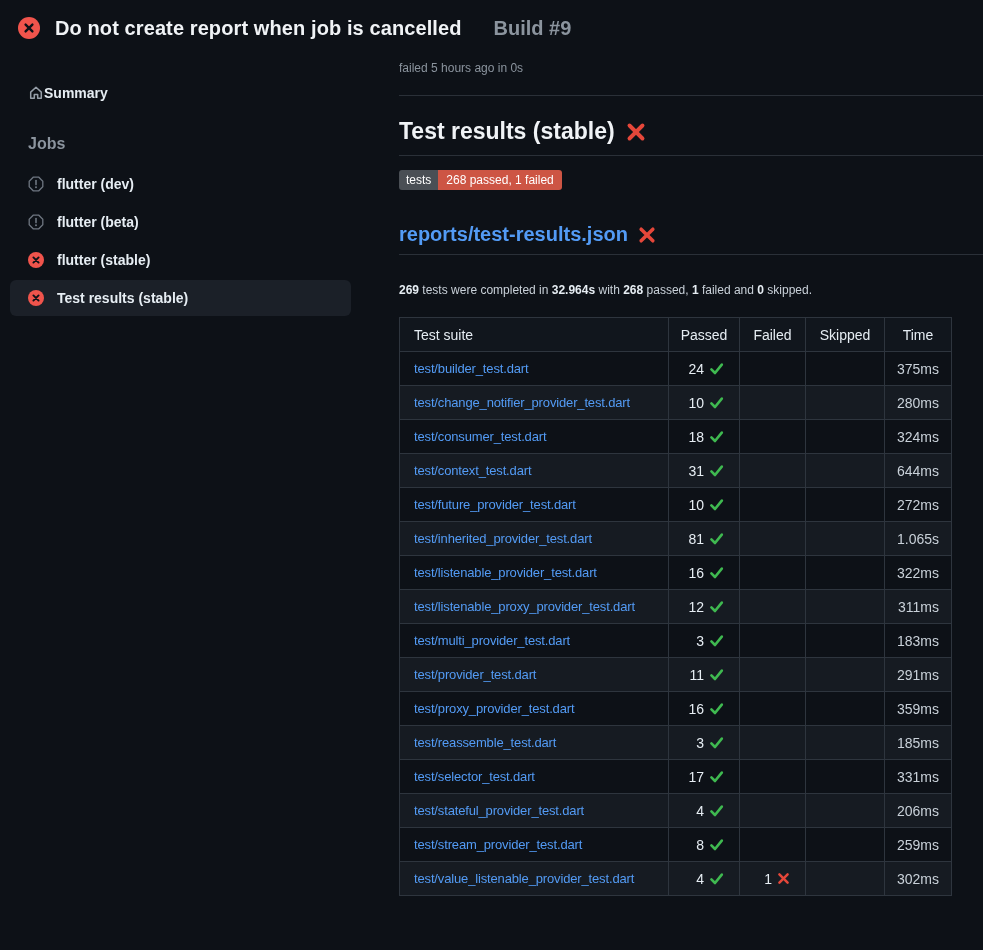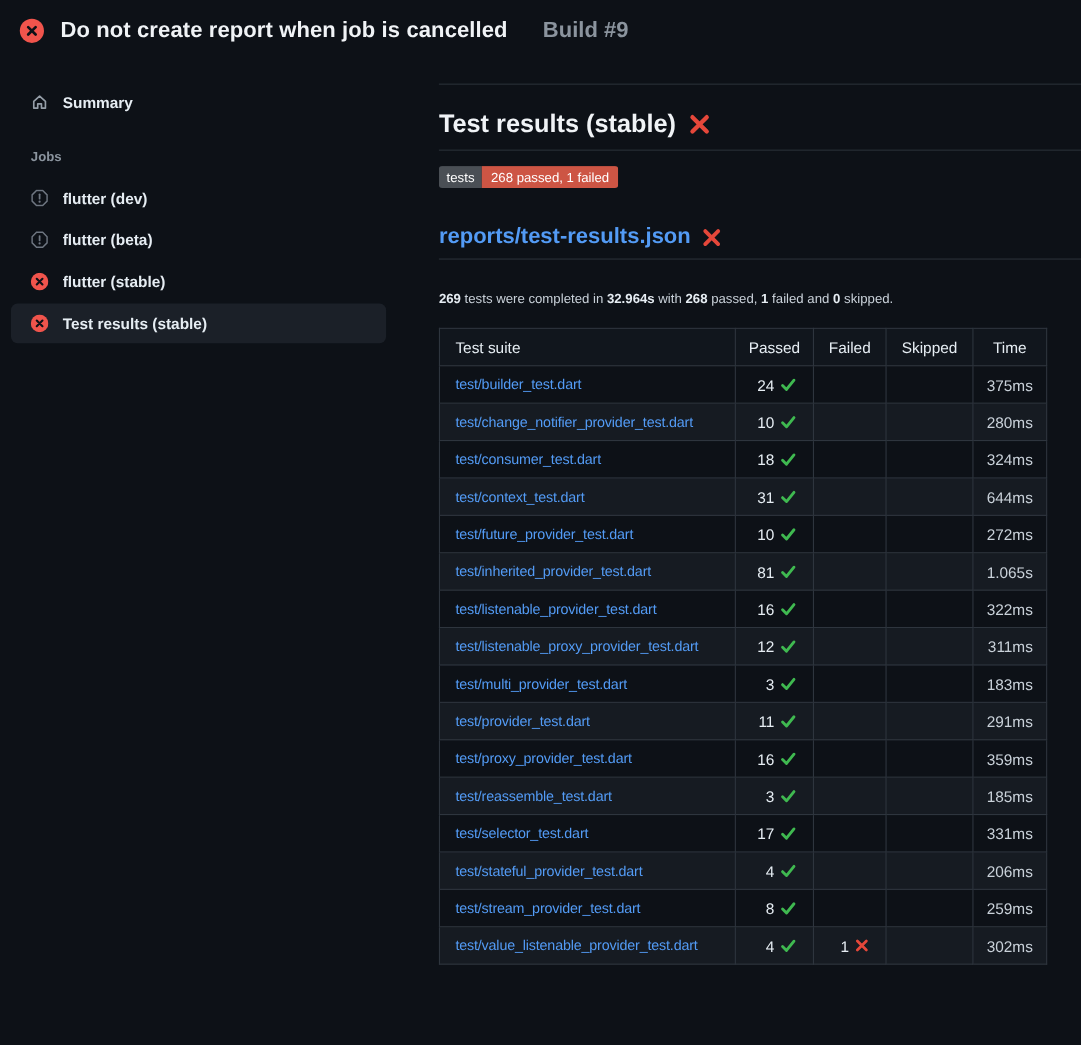--- a/index.html
+++ b/index.html
@@ -21,23 +21,23 @@
   .top-header{height:56px;display:flex;align-items:center;padding-left:18px;gap:15px;}
   .status-circle{width:22px;height:22px;border-radius:50%;background:var(--red);display:flex;align-items:center;justify-content:center;flex:0 0 auto;}
   .status-circle svg{display:block;}
   .run-title{font-size:20px;font-weight:bold;color:#f0f3f6;letter-spacing:.1px;}
   .run-build{font-size:20px;color:var(--text-secondary);margin-left:17px;font-weight:700;}
   
   .content{display:flex;align-items:flex-start;}
   .sidebar{width:399px;flex:0 0 auto;}
   .main{flex:1 1 auto;min-width:0;}
   
-  .summary-row{margin:19px 0 0 10px;width:341px;height:36px;display:flex;align-items:center;gap:13px;padding-left:18px;border-radius:6px;cursor:pointer;text-align:center;}
+  .summary-row{margin:19px 0 0 10px;width:341px;height:36px;display:flex;align-items:center;padding-left:18px;border-radius:6px;cursor:pointer;text-align:center;}
   .summary-label{font-size:14px;font-weight:600;color:var(--text-primary);}
-  .jobs-label{margin:24px 0 0 28px;font-size:12px;font-weight:600;color:var(--text-secondary);}
+  .jobs-label{margin:24px 0 0 28px;font-size:16px;font-weight:600;color:var(--text-secondary);}
   .jobs-list{margin-top:13px;}
   .job-item{margin:2px 0 2px 10px;width:341px;height:36px;display:flex;align-items:center;gap:13px;padding-left:18px;border-radius:6px;cursor:pointer;}
   .job-item.selected{background:var(--selected-bg);}
   .job-label{font-size:14px;font-weight:600;color:var(--text-primary);}
   .job-icon{width:16px;height:16px;display:flex;align-items:center;justify-content:center;flex:0 0 auto;}
   .ic-stop polygon{stroke:var(--muted-icon);fill:none;stroke-width:1.3;}
   .ic-stop line{stroke:var(--muted-icon);stroke-width:1.6;stroke-linecap:round;}
   .ic-stop circle{fill:var(--muted-icon);}
   .ic-xcircle circle{fill:var(--red);}
   .ic-xcircle path{stroke:var(--page-bg);stroke-width:1.9;fill:none;stroke-linecap:round;}
@@ -142,20 +142,21 @@
         <circle cx="8" cy="8" r="8"></circle>
         <path d="M5.4 5.4 L10.6 10.6 M10.6 5.4 L5.4 10.6"></path>
       </svg>
     </span>
     <span class="job-label">Test results (stable)</span>
   </div>
 </div>
   </div>
 
   <div class="main">
+    <div class="status-line">failed 5 hours ago in 0s</div>
     <hr class="hr">
 
     <div class="h1-row">
       <span class="h1-text">Test results (stable)</span>
       <span>
         <svg class="cross-mark" width="20" height="20" viewBox="0 0 20 20">
           <line x1="3.5" y1="3.5" x2="16.5" y2="16.5"></line>
           <line x1="16.5" y1="3.5" x2="3.5" y2="16.5"></line>
         </svg>
       </span>

